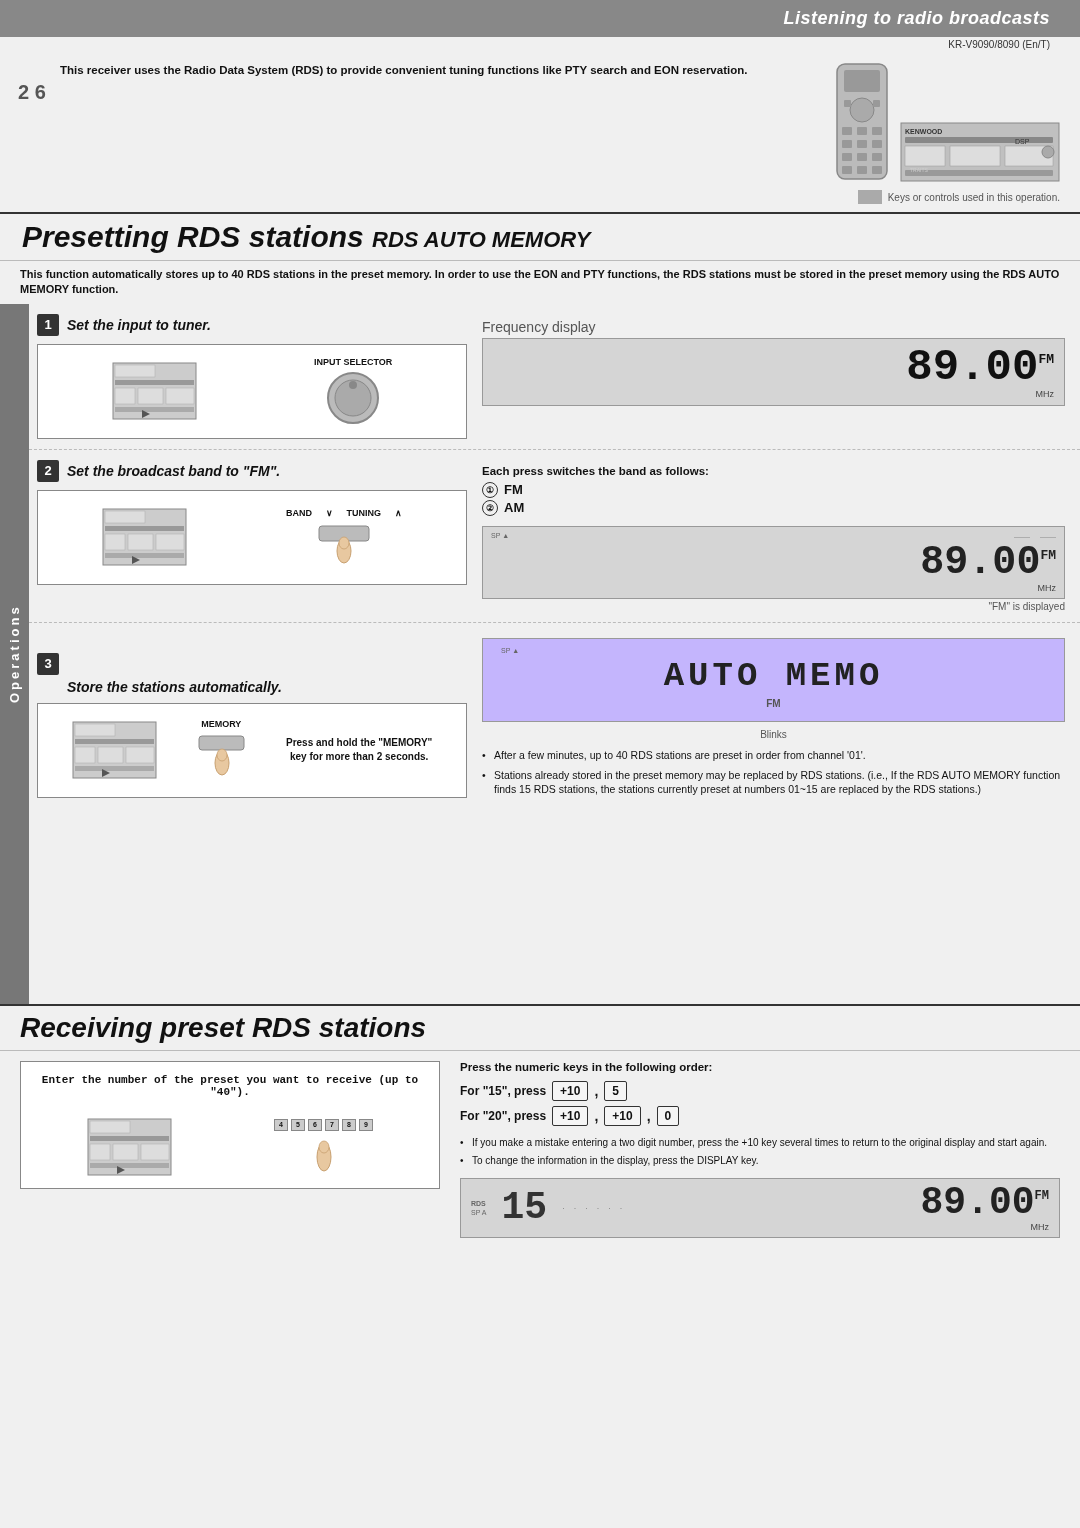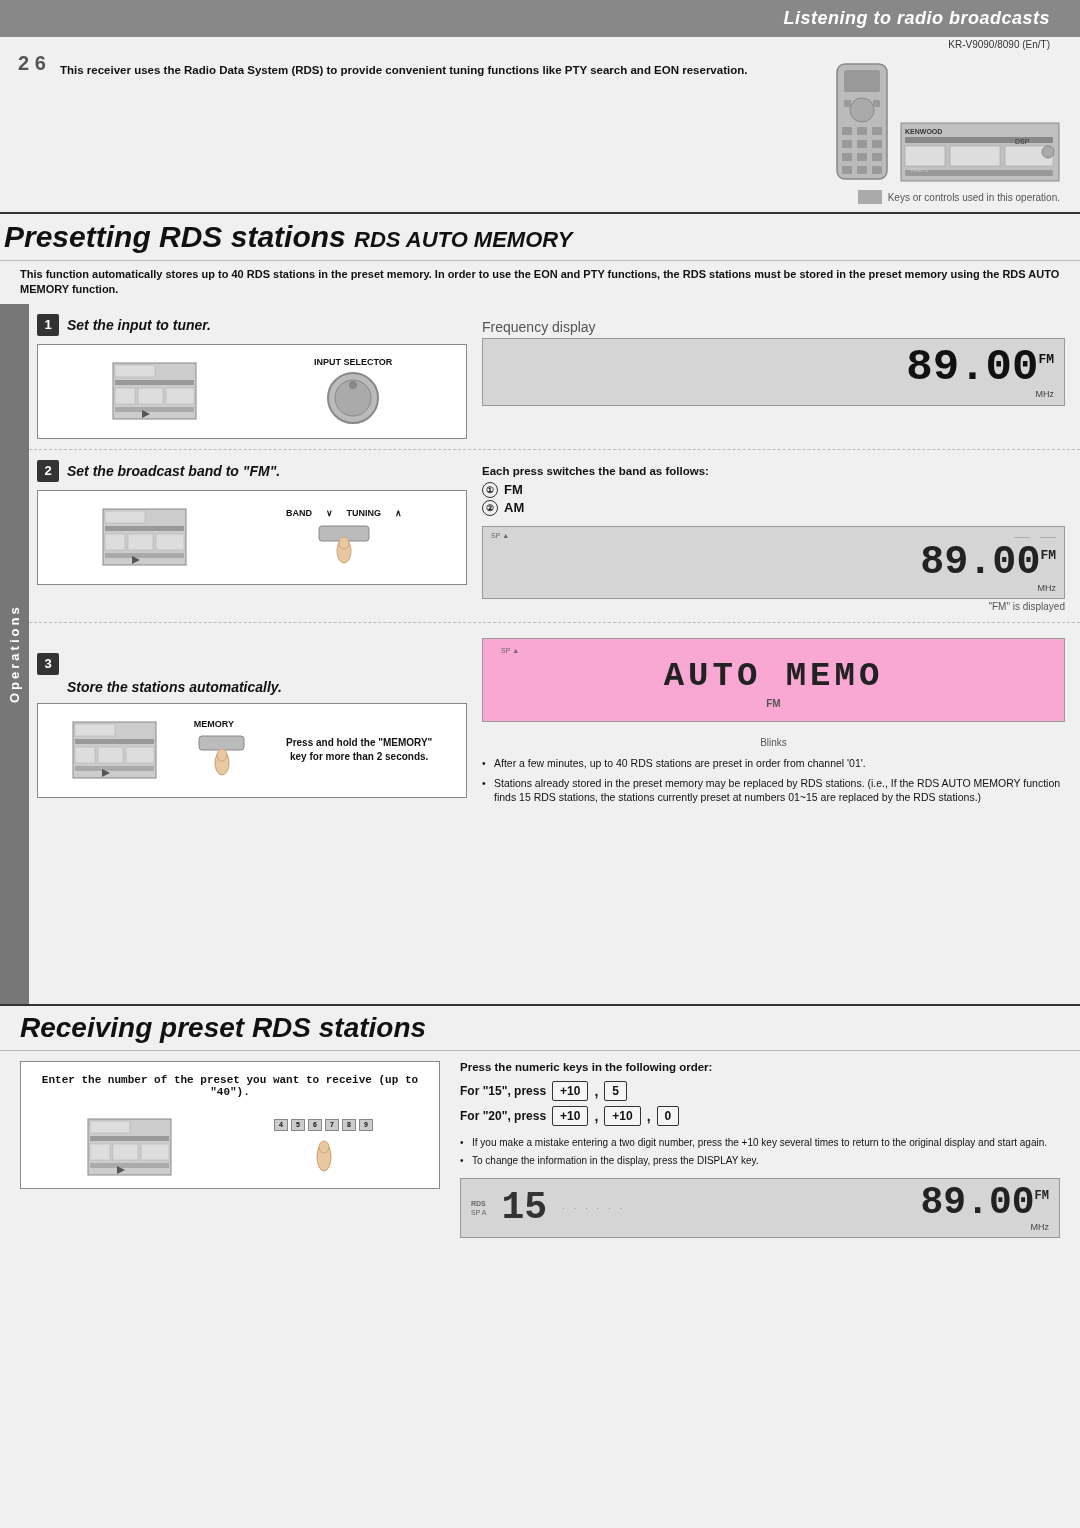--- a/index.html
+++ b/index.html
@@ -39,21 +39,21 @@
 </head>
 <body>
 
 <div class="header">
   <span>Listening to radio broadcasts</span>
 </div>
 
 <div class="model-number">KR-V9090/8090 (En/T)</div>
 
 <div style="position:relative; display:flex; padding: 12px 20px 8px 60px; gap: 20px; background:#f0f0f0;">
-  <div style="position:absolute; left:18px; top:2px; font-size:20px; font-weight:bold; color:#555;">2 6</div>
+  <div style="position:absolute; left:18px; top:31px; font-size:20px; font-weight:bold; color:#555;">2 6</div>
 
   <div style="flex:1; font-size:11.5px; line-height:1.5;">
     <p style="font-weight:bold;">This receiver uses the Radio Data System (RDS) to provide convenient tuning functions like PTY search and EON reservation.</p>
   </div>
 
   <div style="display:flex; flex-direction:column; align-items:flex-end; gap:8px; flex-shrink:0;">
     <div style="display:flex; gap:8px; align-items:flex-end;">
 
       <svg width="60" height="120">
         <rect x="5" y="2" width="50" height="115" rx="8" fill="#bbb" stroke="#888" stroke-width="1.5"></rect>
@@ -88,21 +88,21 @@
         <circle cx="148" cy="30" r="6" fill="#aaa" stroke="#888"></circle>
       </svg>
     </div>
     <div style="display:flex; align-items:center; gap:6px;">
       <div style="width:24px; height:14px; background:#aaa;"></div>
       <span style="font-size:10px; color:#555;">Keys or controls used in this operation.</span>
     </div>
   </div>
 </div>
 
-<div style="border-top:2px solid #333; border-bottom:1px solid #bbb; padding:6px 4px; background:#f0f0f0; margin:0;">
+<div style="border-top:2px solid #333; border-bottom:1px solid #bbb; padding:6px 22px; background:#f0f0f0; margin:0;">
   <h2 style="font-size:30px; font-style:italic; font-weight:900; color:#111;">
     <span>Presetting RDS stations</span>
     <span style="font-size:22px;">RDS AUTO MEMORY</span>
   </h2>
 </div>
 
 <div style="font-size:11px; font-weight:bold; line-height:1.4; padding:6px 20px; background:#f0f0f0;">This function automatically stores up to 40 RDS stations in the preset memory. In order to use the EON and PTY functions, the RDS stations must be stored in the preset memory using the RDS AUTO MEMORY function.</div>
 
 <div style="display:flex;">
 
@@ -236,39 +236,39 @@
           <svg width="85" height="58">
             <rect x="1" y="1" width="83" height="56" fill="#ccc" stroke="#888" stroke-width="1"></rect>
             <rect x="3" y="3" width="40" height="12" fill="#ddd" stroke="#aaa" stroke-width="0.5"></rect>
             <rect x="3" y="18" width="79" height="5" fill="#999"></rect>
             <rect x="3" y="26" width="20" height="16" fill="#ddd" stroke="#aaa" stroke-width="0.5"></rect>
             <rect x="26" y="26" width="25" height="16" fill="#ddd" stroke="#aaa" stroke-width="0.5"></rect>
             <rect x="54" y="26" width="28" height="16" fill="#ddd" stroke="#aaa" stroke-width="0.5"></rect>
             <rect x="3" y="45" width="79" height="5" fill="#aaa"></rect>
             <polygon points="30,56 30,48 38,52" fill="#555"></polygon>
           </svg>
-          <div style="display:flex;flex-direction:column;align-items:flex-start;gap:2px;">
+          <div style="display:flex;flex-direction:column;align-items:center;gap:2px;">
             <div style="font-size:9px;font-weight:bold;">MEMORY</div>
 
             <svg width="55" height="50">
               <rect x="5" y="5" width="45" height="14" rx="3" fill="#bbb" stroke="#888" stroke-width="1"></rect>
               <ellipse cx="28" cy="32" rx="7" ry="12" fill="#e8c8a0" stroke="#c8a070" stroke-width="1"></ellipse>
               <ellipse cx="28" cy="24" rx="5" ry="6" fill="#e8c8a0" stroke="#c8a070" stroke-width="0.8"></ellipse>
             </svg>
           </div>
           <div style="font-size:10px;font-weight:bold;text-align:center;line-height:1.4;">
             <span>Press and hold the "MEMORY"</span><br>
             <span>key for more than 2 seconds.</span>
           </div>
         </div>
       </div>
 
       <div style="flex:1;padding-top:5px;">
 
-        <div style="background:#f9a8d4;border:1px solid #999;padding:8px 18px;margin-bottom:15px;">
+        <div style="background:#c4b5fd;border:1px solid #999;padding:8px 18px;margin-bottom:7px;">
           <div style="display:flex;justify-content:flex-start;align-items:center;margin-bottom:3px;">
             <span style="font-size:7px;color:#666;">SP ▲</span>
           </div>
           <div style="font-family:'Courier New',monospace;font-size:34px;font-weight:bold;color:#222;letter-spacing:4px;text-align:center;">AUTO MEMO</div>
           <div style="font-size:10px;color:#555;font-weight:bold;text-align:center;margin-top:3px;">
             <sup style="font-size:10px;">FM</sup>
           </div>
         </div>
         <div style="font-size:10px;color:#555;text-align:center;margin-bottom:8px;">Blinks</div>
 

